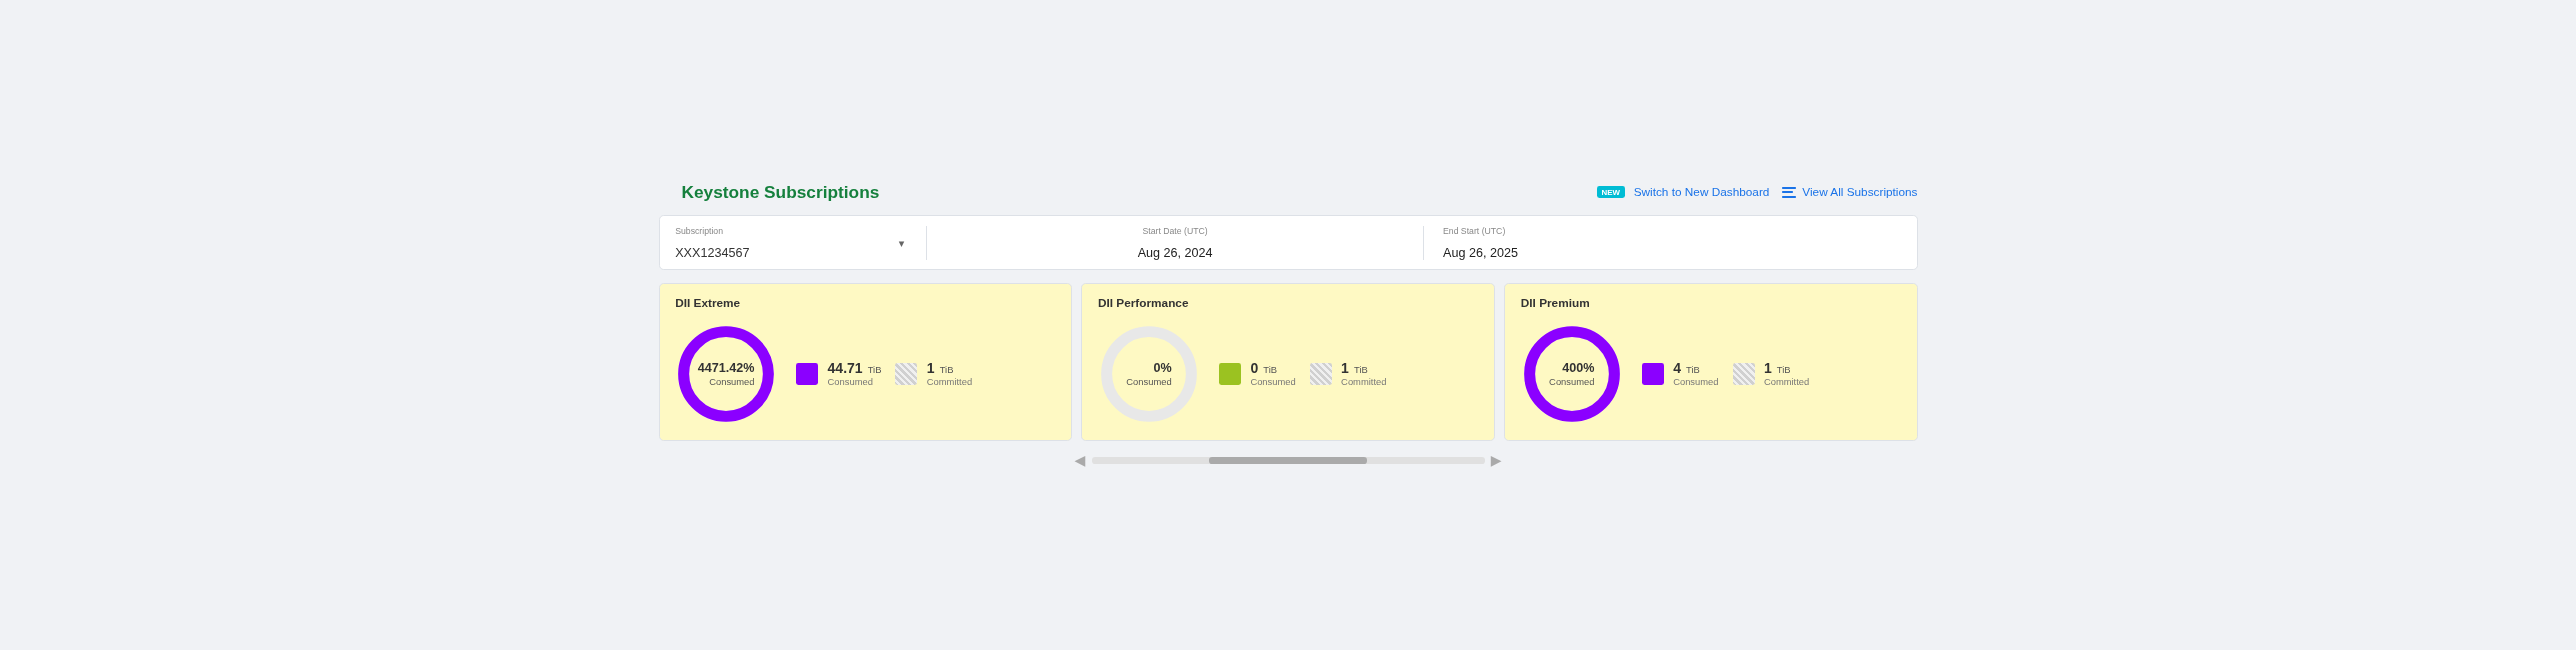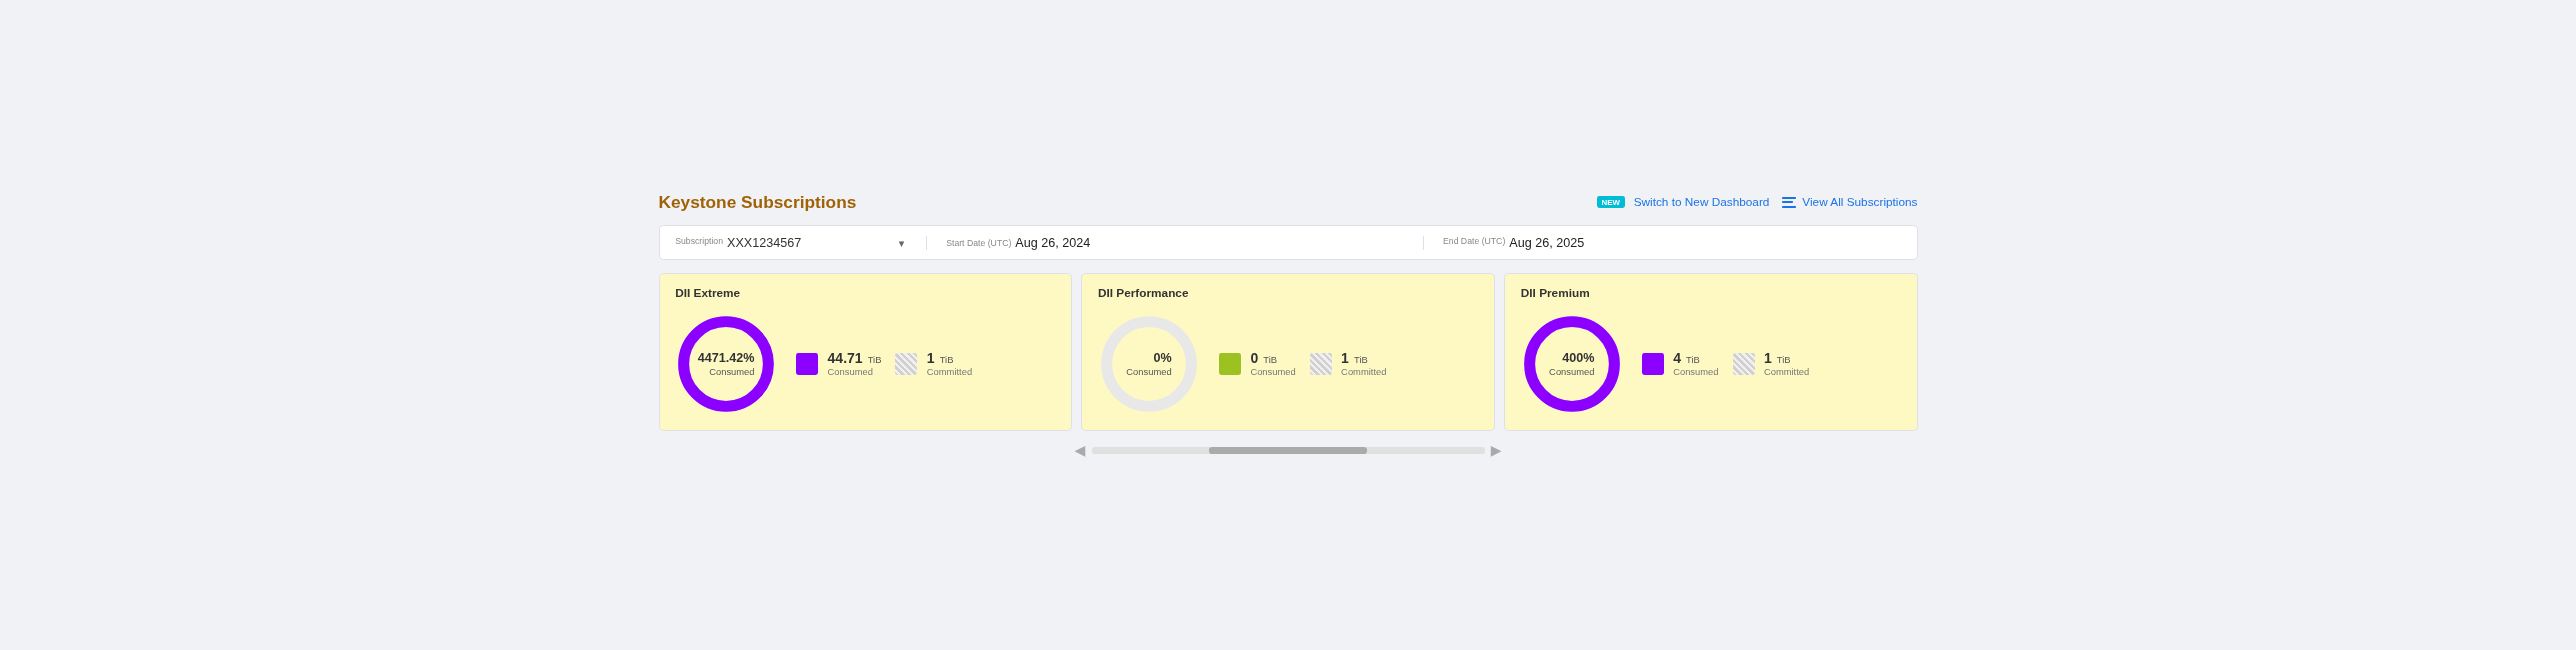--- a/index.html
+++ b/index.html
@@ -19,21 +19,22 @@
     }
     .header-row {
       display: flex;
       align-items: center;
       justify-content: space-between;
       margin-bottom: 12.6px;
     }
     .page-title {
       font-size: 17.3px;
       font-weight: 600;
-      color: #a16207;
+      color: #15803d;
+      margin-left: 23px;
     }
     .header-actions {
       display: flex;
       align-items: center;
       gap: 12.6px;
     }
     .btn-new-dashboard {
       display: flex;
       align-items: center;
       gap: 9px;
@@ -86,22 +87,22 @@
       border: 0.8px solid #dde1e7;
       border-radius: 4.7px;
       padding: 9.4px 15.7px;
       display: flex;
       align-items: stretch;
       gap: 0;
       margin-bottom: 12.6px;
     }
     .sub-field {
       display: flex;
-      flex-direction: row;
-      gap: 4px;
+      flex-direction: column;
+      gap: 10px;
     }
     .sub-field-label {
       font-size: 8.7px;
       color: #888;
       font-weight: 500;
     }
     .sub-field-value {
       font-size: 12.6px;
       color: #222;
       font-weight: 400;
@@ -306,21 +307,21 @@
       <select>
         <option>XXX1234567</option>
       </select>
       <span class="dropdown-arrow">▾</span>
     </div>
     <div class="sub-field sub-date">
       <span class="sub-field-label">Start Date (UTC)</span>
       <span class="sub-field-value">Aug 26, 2024</span>
     </div>
     <div class="sub-field sub-date-end">
-      <span class="sub-field-label">End Date (UTC)</span>
+      <span class="sub-field-label">End Start (UTC)</span>
       <span class="sub-field-value">Aug 26, 2025</span>
     </div>
   </div>
 
   <div class="cards-row" id="cards-container">
   <div class="service-card">
       <div class="service-card-title">DII Extreme</div>
       <div class="card-body">
         <div class="donut-wrapper">
           <svg width="102" height="102" viewBox="0 0 130 130">

